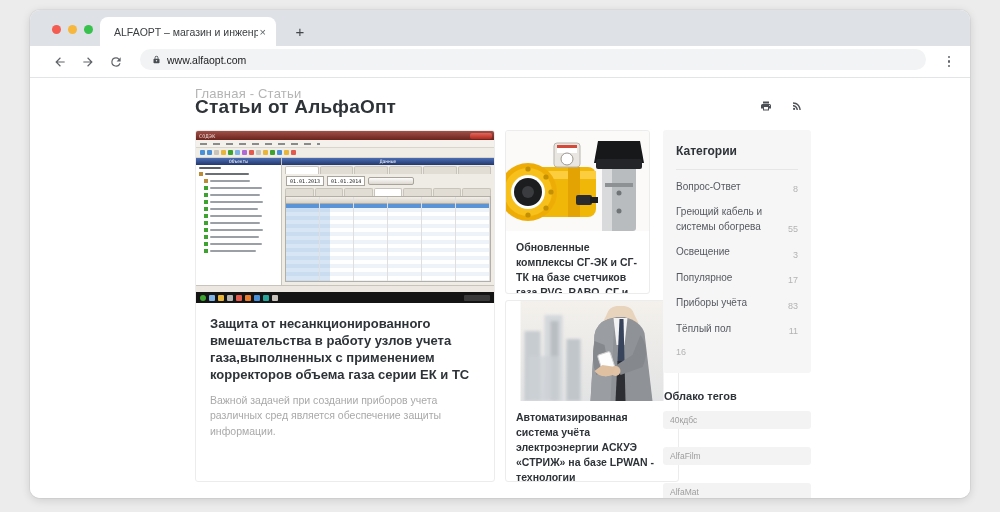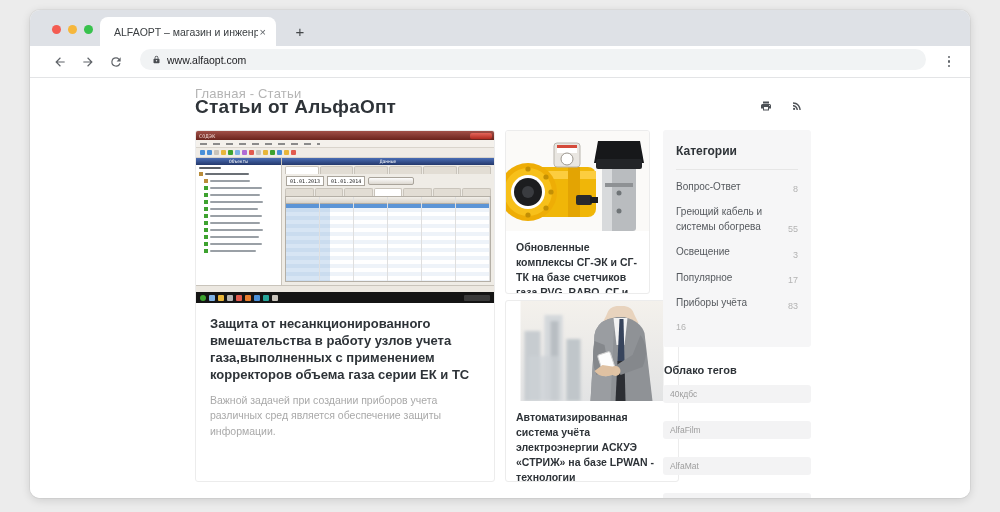--- a/index.html
+++ b/index.html
@@ -384,20 +384,24 @@
         </div>
         <div class="cat-row">
           <span class="cat-label">Популярное</span>
           <span class="cat-count">17</span>
         </div>
         <div class="cat-row">
           <span class="cat-label">Приборы учёта</span>
           <span class="cat-count">83</span>
         </div>
         <div class="cat-row">
+          <span class="cat-label">Тёплый пол</span>
+          <span class="cat-count">11</span>
+        </div>
+        <div class="cat-row">
           <span class="cat-count">16</span>
         </div>
       </div>
 
       <div class="tags-title">Облако тегов</div>
       <div class="tagcloud">
         <span class="tag">40кдбс</span>
         <span class="tag">AlfaFilm</span>
         <span class="tag">AlfaMat</span>
         <span class="tag">AlfaReg</span>

